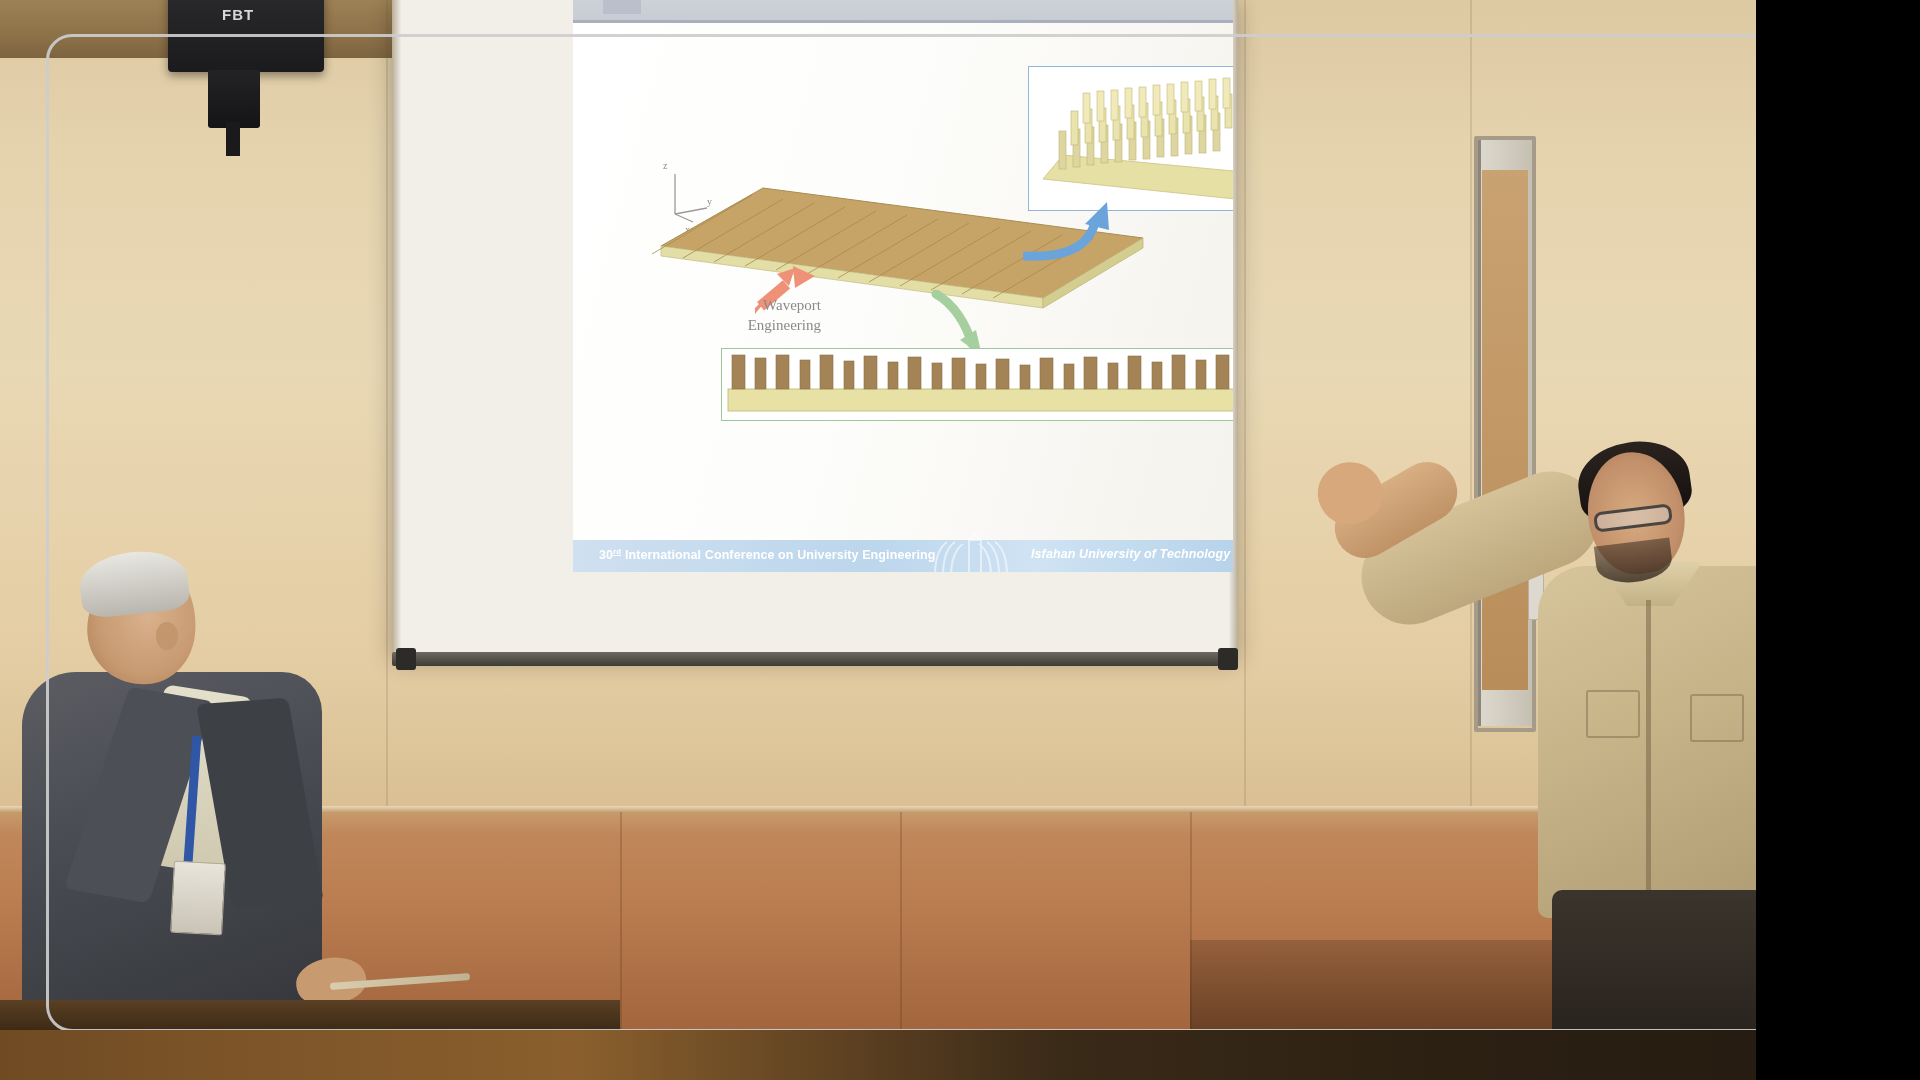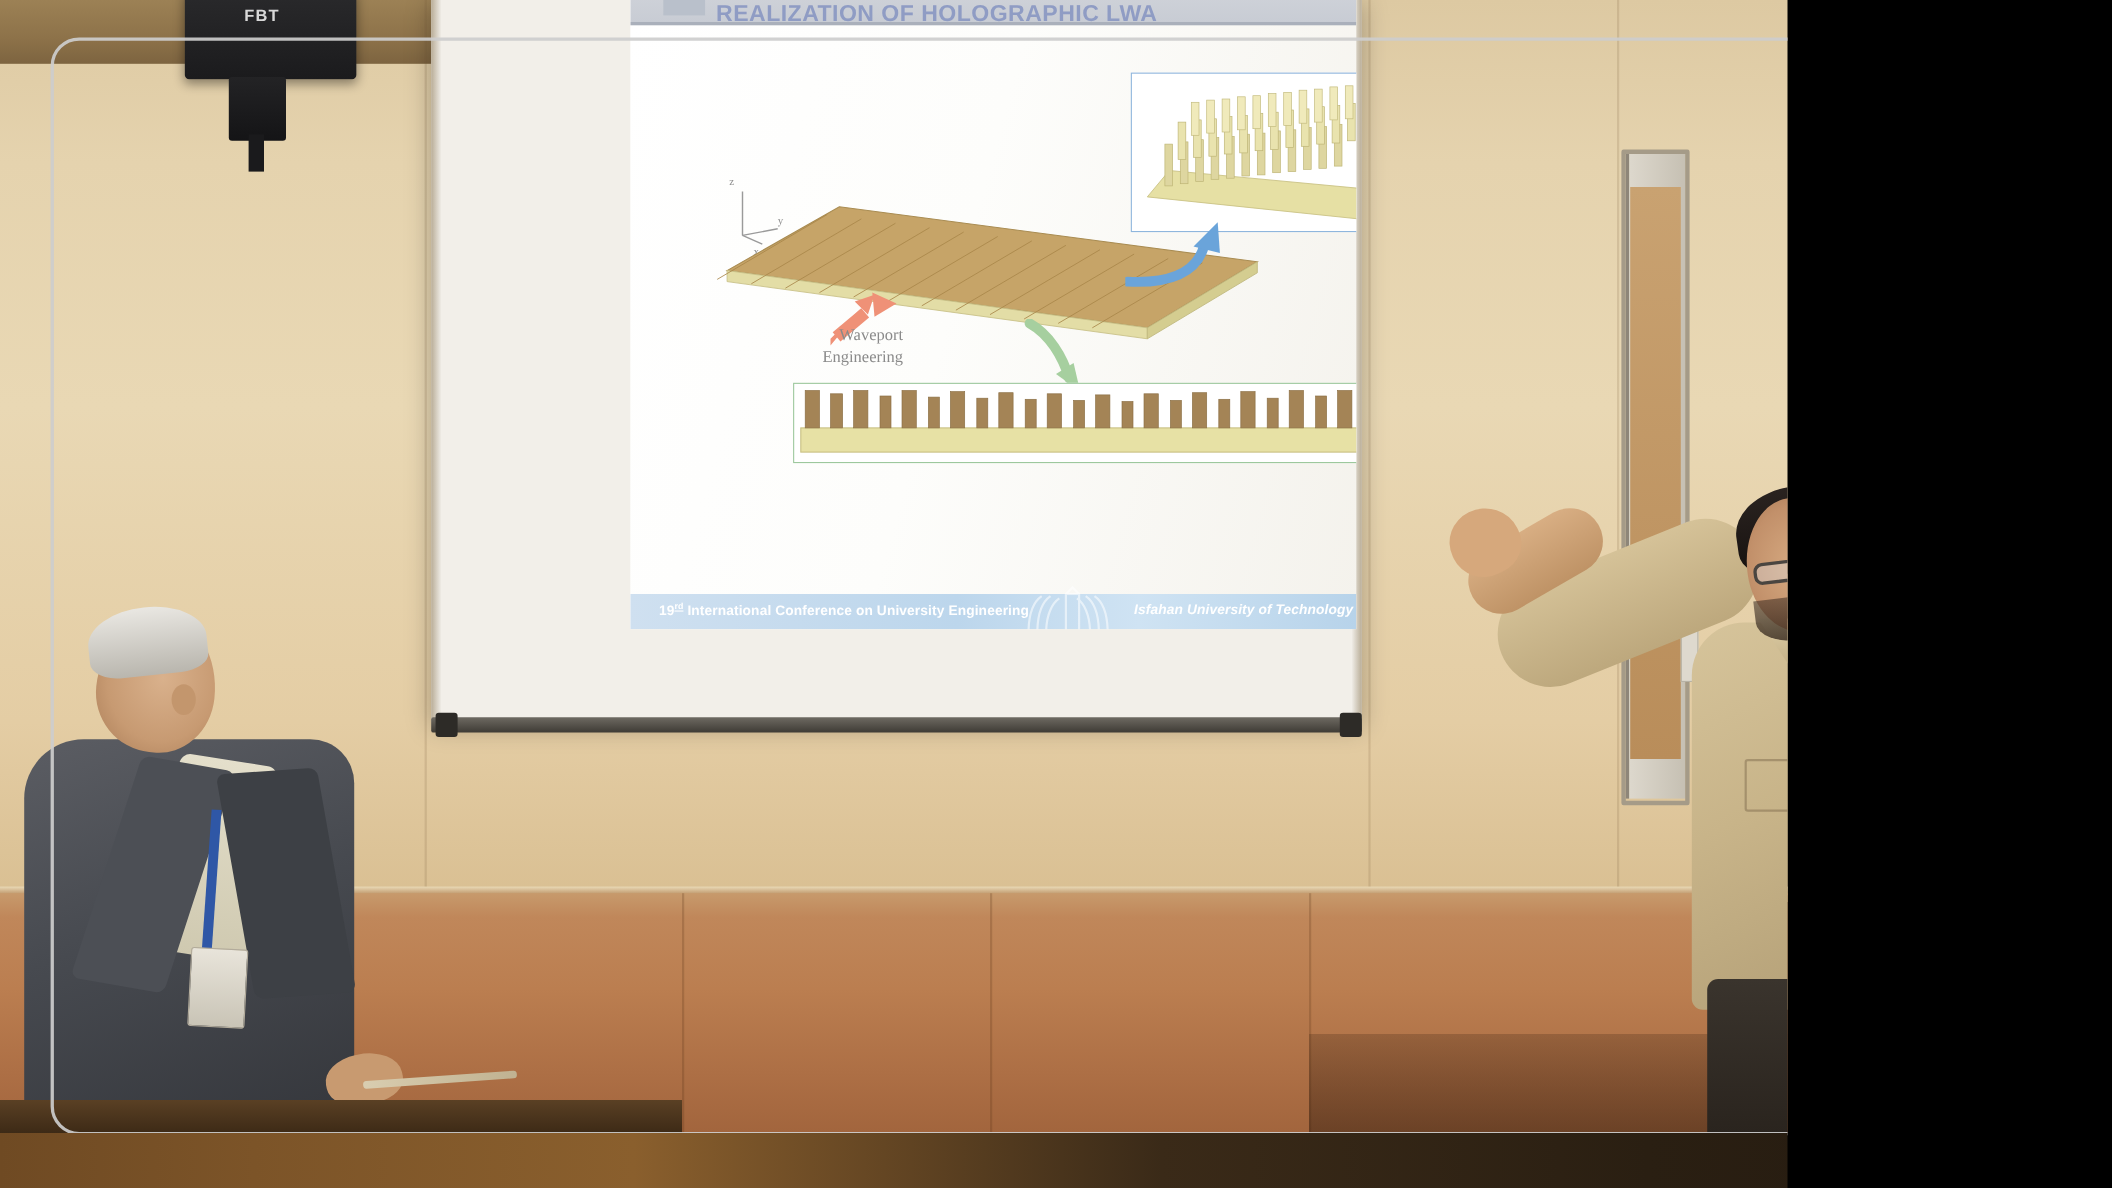--- a/index.html
+++ b/index.html
@@ -1,19 +1,19 @@
 <!DOCTYPE html>
 <html><head>
 <meta charset="utf-8">
 <style>
   * { margin:0; padding:0; box-sizing:border-box; }
   html,body { width:1920px; height:1080px; overflow:hidden; background:#000; }
   body { font-family:"Liberation Sans", sans-serif; }
 
-  #stage { position:relative; width:1625px; height:1080px; overflow:hidden; }
+  #stage { position:relative; width:1756px; height:1080px; overflow:hidden; }
   
   .wall-upper{
     position:absolute; left:0; top:0; width:1920px; height:820px;
     background:linear-gradient(to bottom,#ddc9a2 0%, #e5d3ae 18%, #e9d8b4 45%, #e4cda4 80%, #d9bf92 100%);
   }
   
   .seam{ position:absolute; top:0; width:2px; height:820px; background:rgba(120,95,60,.18); }
   
   .dado{
     position:absolute; left:0; top:812px; width:1920px; height:218px;
@@ -341,21 +341,20 @@
 
   <div class="screen-frame"></div>
   <div class="screen-edge-l"></div>
   <div class="screen-edge-r"></div>
 
   <div class="slide">
 
     <div class="slide-head">
       <div class="sq"></div>
     </div>
-    <div class="slide-title">REALIZATION OF HOLOGRAPHIC LWA</div>
     <div class="slide-head-line"></div>
 
     <svg class="axis" viewBox="0 0 60 56">
       <line x1="14" y1="46" x2="14" y2="6" stroke="#9a9a9a" stroke-width="1.3"></line>
       <line x1="14" y1="46" x2="46" y2="40" stroke="#9a9a9a" stroke-width="1.3"></line>
       <line x1="14" y1="46" x2="32" y2="54" stroke="#9a9a9a" stroke-width="1.3"></line>
     </svg>
     <div class="axis-lbl" style="left:90px; top:160px;">z</div>
     <div class="axis-lbl" style="left:134px; top:196px;">y</div>
     <div class="axis-lbl" style="left:112px; top:224px;">x</div>
@@ -478,21 +477,21 @@
             <rect x="474" y="11" width="10" height="29"></rect>
           <rect x="494" y="6" width="13" height="34"></rect>
             <rect x="515" y="9" width="11" height="31"></rect>
         </g>
       </svg>
     </div>
 
 
     <div class="slide-foot">
       <div class="txt" style="left:26px;">
-        <span>19</span><span class="ordinal">rd</span>
+        <span>30</span><span class="ordinal">rd</span>
         <span>International Conference on University Engineering</span>
       </div>
       <svg class="foot-logo" viewBox="0 0 100 46">
         <g stroke="#ffffff" stroke-width="2" fill="none">
           <path d="M10,44 C10,24 16,14 22,10"></path>
             <path d="M18,44 C18,24 24,14 30,10"></path>
           <path d="M26,44 C26,26 32,16 38,12"></path>
           <rect x="44" y="8" width="12" height="36"></rect>
           <path d="M74,44 C74,24 68,14 62,10"></path>
             <path d="M82,44 C82,24 76,14 70,10"></path>

